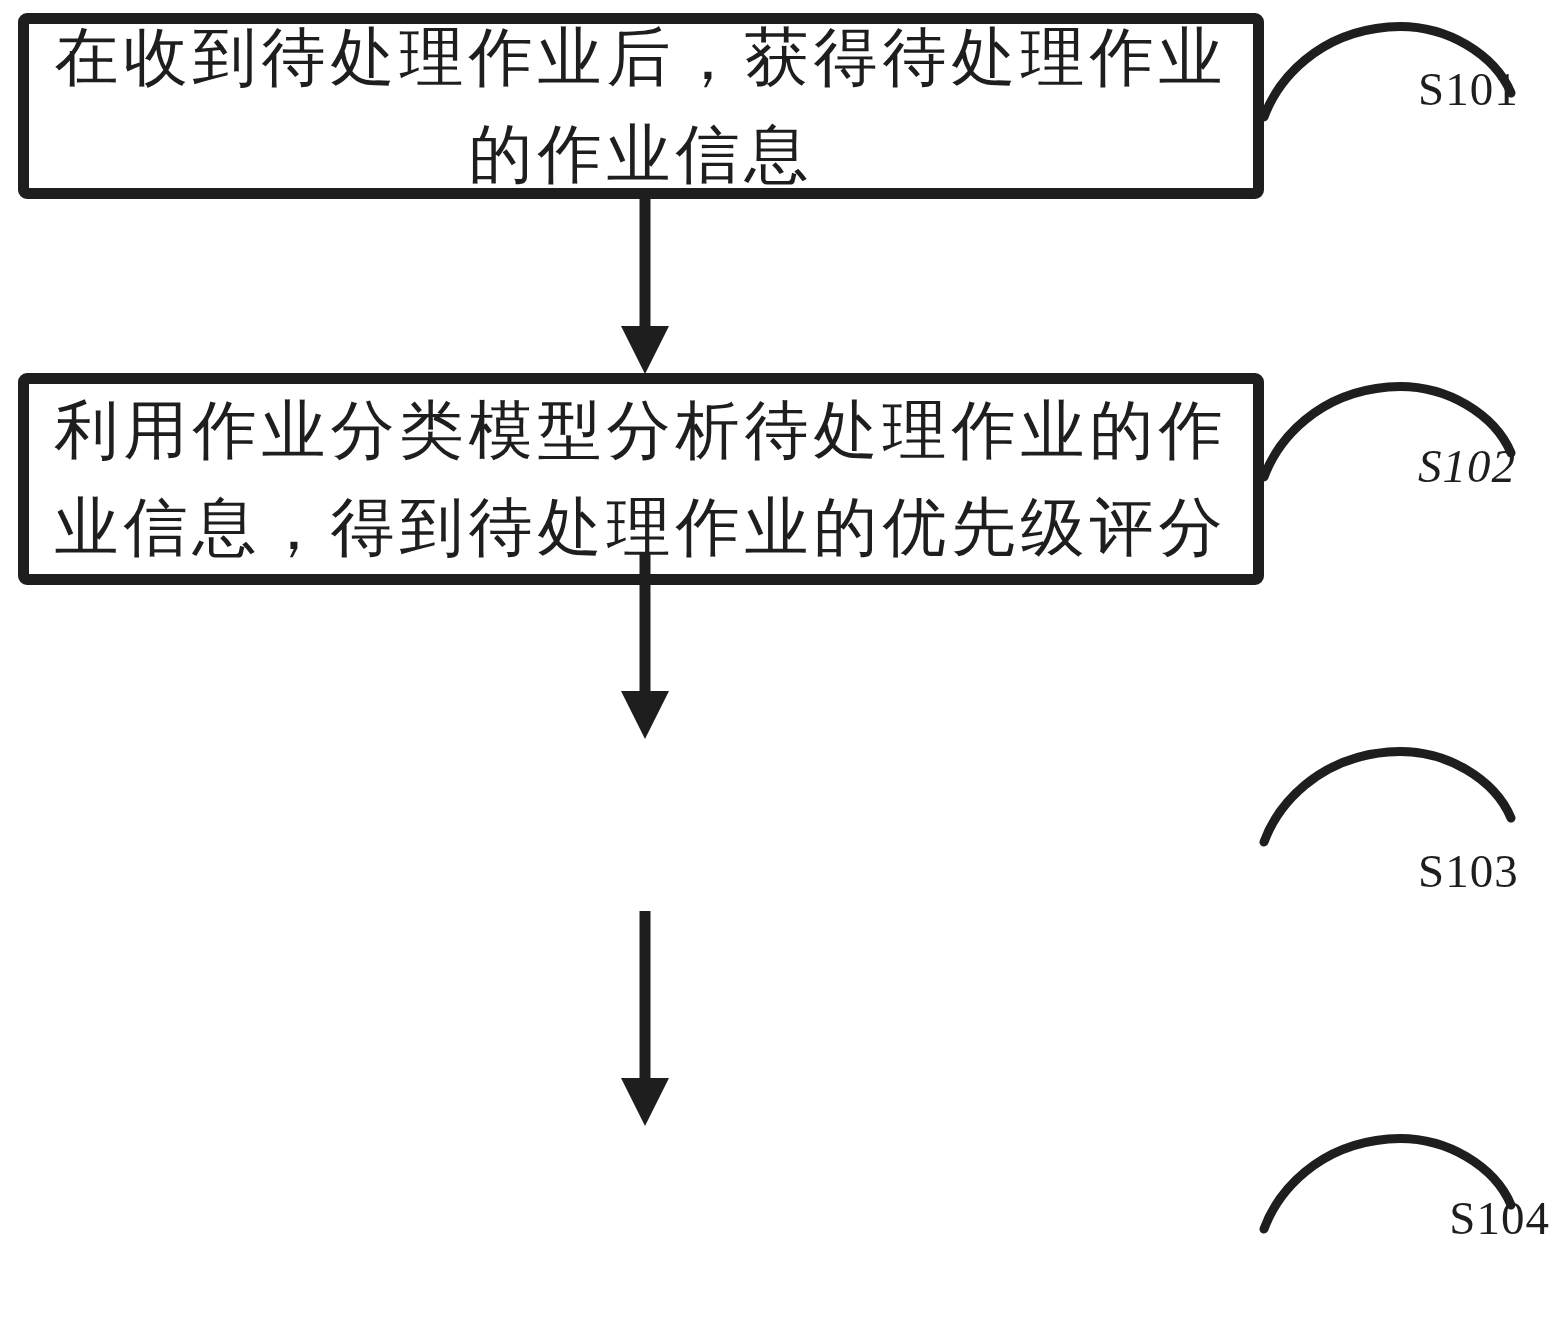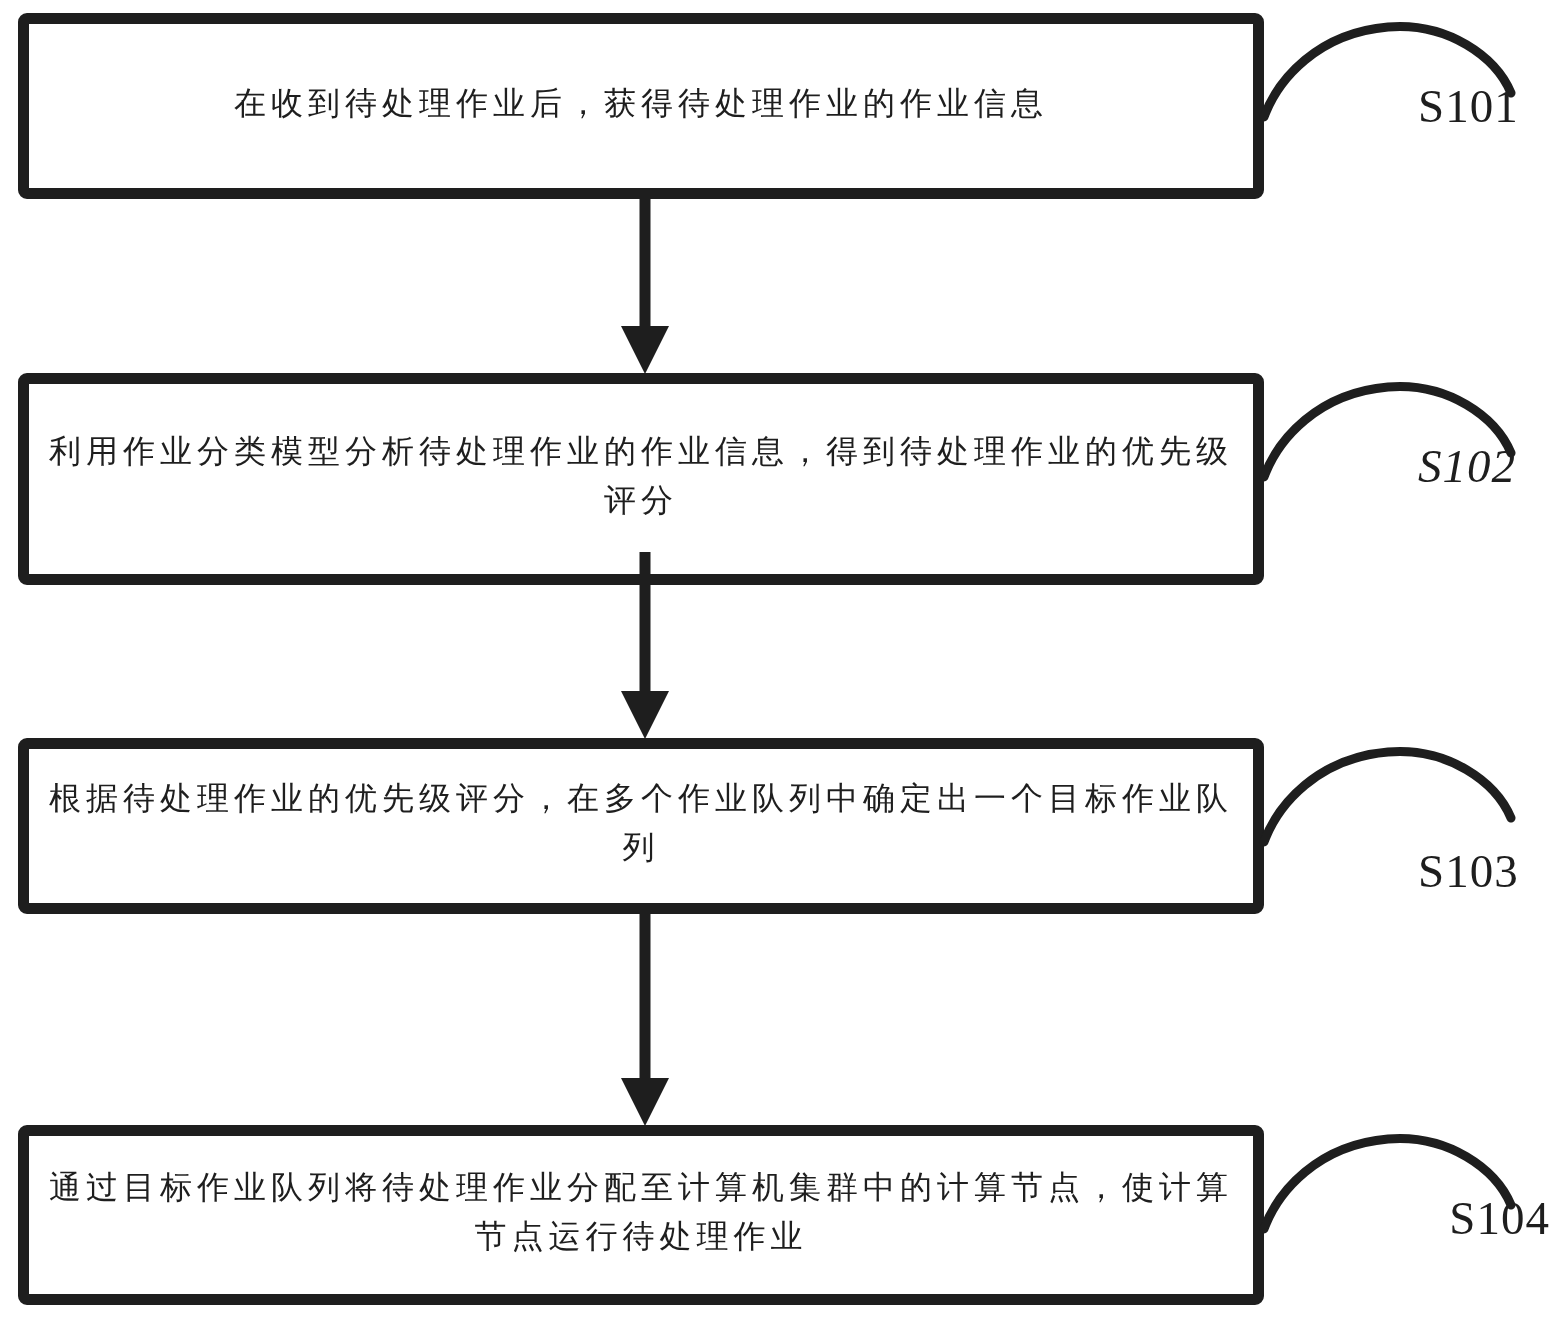--- a/index.html
+++ b/index.html
@@ -24,25 +24,24 @@
     border-radius: 9px;
     background: #ffffff;
     display: flex;
     align-items: center;
     justify-content: center;
     text-align: center;
     padding: 4px 14px;
     color: #1e1e1e;
   }
   .box-text {
-    font-size: 32px;
+    font-size: 64px;
     line-height: 1.52;
     letter-spacing: 5px;
     color: #1e1e1e;
-    font-family: Liberation Mono, monospace;
   }
   .box1 { top: 13px;  height: 186px; }
   .box2 { top: 373px; height: 212px; }
   .box3 { top: 738px; height: 176px; }
   .box4 { top: 1125px; height: 180px; }
 
   .arrow {
     position: absolute;
     left: 621px;
     width: 48px;
@@ -93,21 +92,21 @@
   .step-label {
     position: absolute;
     left: 1418px;
     width: 132px;
     font-family: "Liberation Serif", "DejaVu Serif", serif;
     font-size: 47px;
     color: #1e1e1e;
     letter-spacing: 1px;
     white-space: nowrap;
   }
-  .l1 { top: 79px; }
+  .l1 { top: 62px; }
   .l2 { top: 439px; font-style: italic; }
   .l3 { top: 844px; }
   .l4 { top: 1191px; text-align: right; }
 </style>
 </head>
 <body>
 
 <div class="canvas">
 
   <div class="box box1">
@@ -129,34 +128,28 @@
   <svg class="connector c2" viewBox="0 0 264 124" aria-hidden="true">
     <path d="M 8 100 C 22 62, 62 16, 132 10 C 192 5, 240 40, 255 76"></path>
   </svg>
   <div class="step-label l2">S102</div>
 
   <div class="arrow a2">
     <div class="stem"></div>
     <div class="head"></div>
   </div>
 
-  <div class="box box3">
-    <span class="box-text">根据待处理作业的优先级评分，在多个作业队列中确定出一个目标作业队列</span>
-  </div>
   <svg class="connector c3" viewBox="0 0 264 124" aria-hidden="true">
     <path d="M 8 100 C 22 62, 62 16, 132 10 C 192 5, 240 40, 255 76"></path>
   </svg>
   <div class="step-label l3">S103</div>
 
   <div class="arrow a3">
     <div class="stem"></div>
     <div class="head"></div>
   </div>
 
-  <div class="box box4">
-    <span class="box-text">通过目标作业队列将待处理作业分配至计算机集群中的计算节点，使计算节点运行待处理作业</span>
-  </div>
   <svg class="connector c4" viewBox="0 0 264 124" aria-hidden="true">
     <path d="M 8 100 C 22 62, 62 16, 132 10 C 192 5, 240 40, 255 76"></path>
   </svg>
   <div class="step-label l4">S104</div>
 
 </div>
 
 </body></html>

